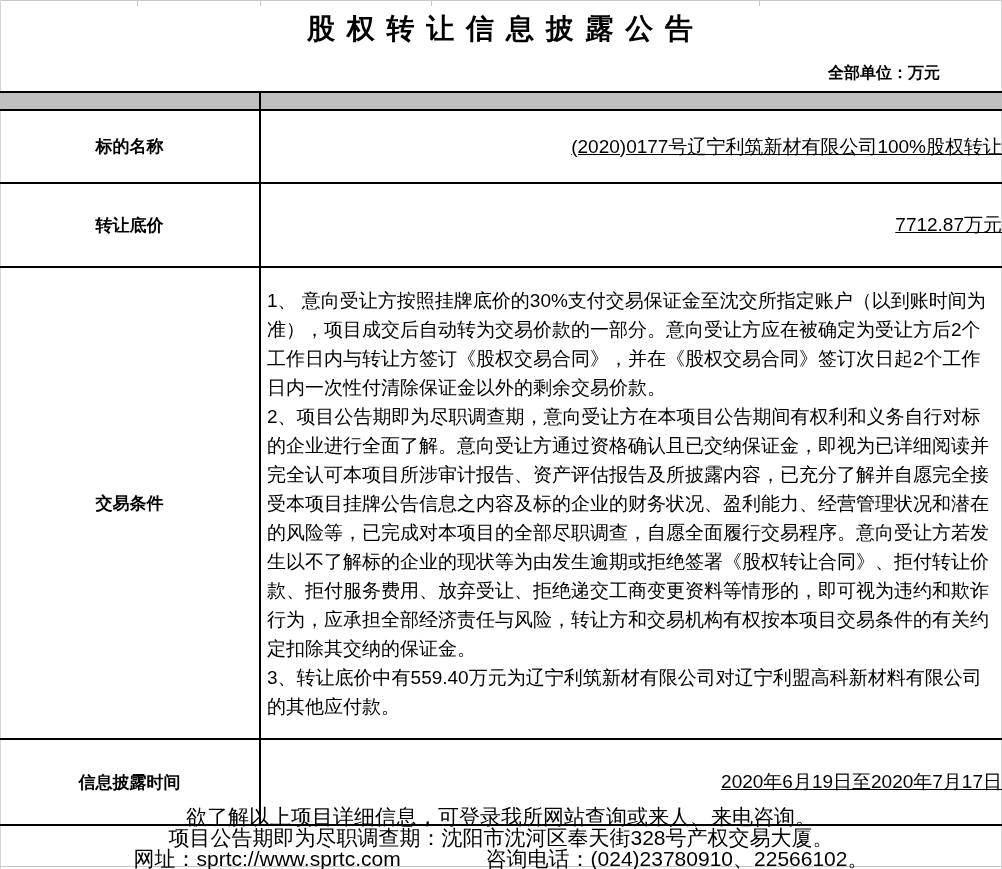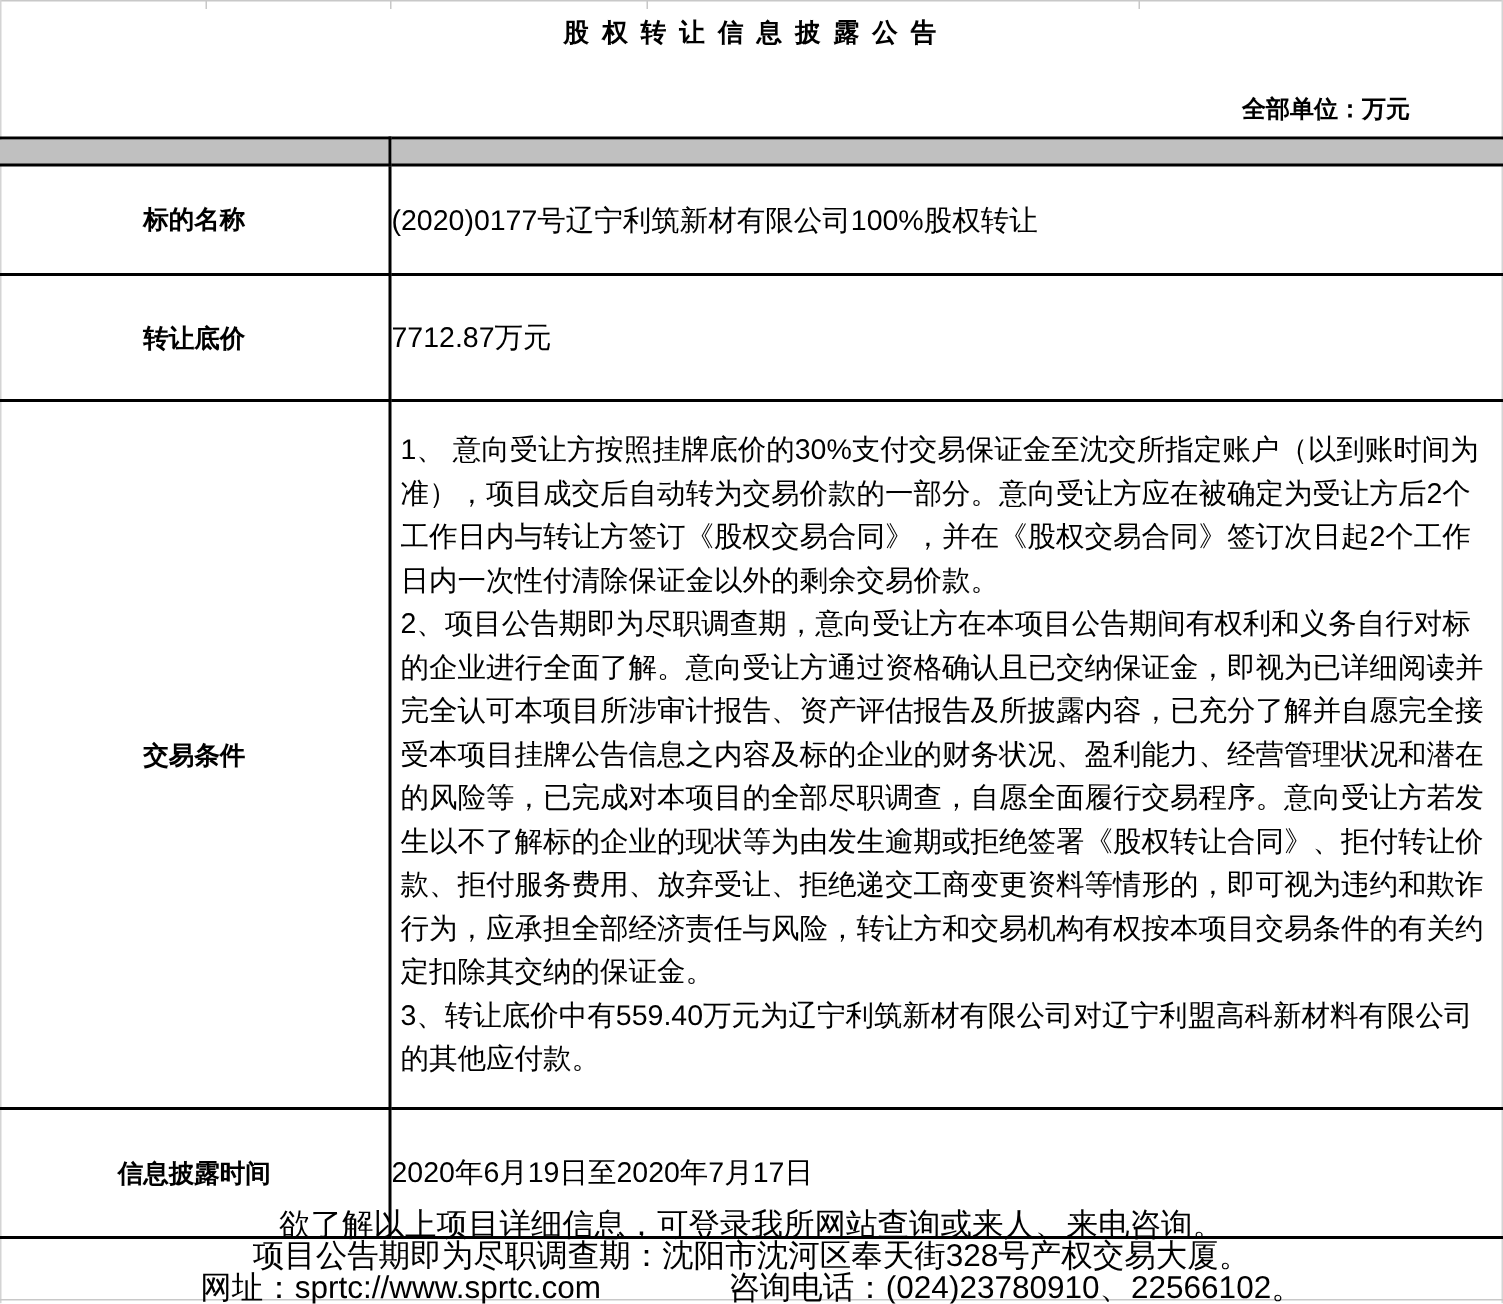--- a/index.html
+++ b/index.html
@@ -21,21 +21,21 @@
     position: absolute; top: 0; width: 1px; height: 6px; background: #c8c8c8;
   }
   .grid-left  { position: absolute; top: 0; left: 0;  width: 1px; height: 869px; background: #d4d4d4; }
   .grid-right { position: absolute; top: 0; right: 0; width: 1px; height: 869px; background: #d4d4d4; }
   .grid-bottom{ position: absolute; top: 866px; left: 0; width: 1002px; height: 1px; background: #c8c8c8; }
 
   .doc-title {
     position: absolute;
     top: 10px; left: 0; width: 1002px;
     text-align: center;
-    font-size: 17px;
+    font-size: 28px;
     font-weight: bold;
     letter-spacing: 2px;
   }
   .unit-note {
     position: absolute;
     top: 63px; right: 62px;
     font-size: 16px;
     font-weight: bold;
   }
 
@@ -55,22 +55,23 @@
   table.main-table td.col-label { border-right: 2px solid #000000; }
 
   tr.header-row td { height: 18px; background: #c0c0c0; }
 
   td.col-label {
     text-align: center;
     font-weight: bold;
     font-size: 17px;
   }
   td.col-value {
-    text-align: left;
+    text-align: right;
     font-size: 19px;
+    text-decoration: underline;
   }
   td.conditions-cell {
     vertical-align: top;
     text-align: left;
     font-size: 19px;
     line-height: 29px;
     padding: 5px 4px 5px 6px;
   }
   td.conditions-cell p { margin: 0; }
 

